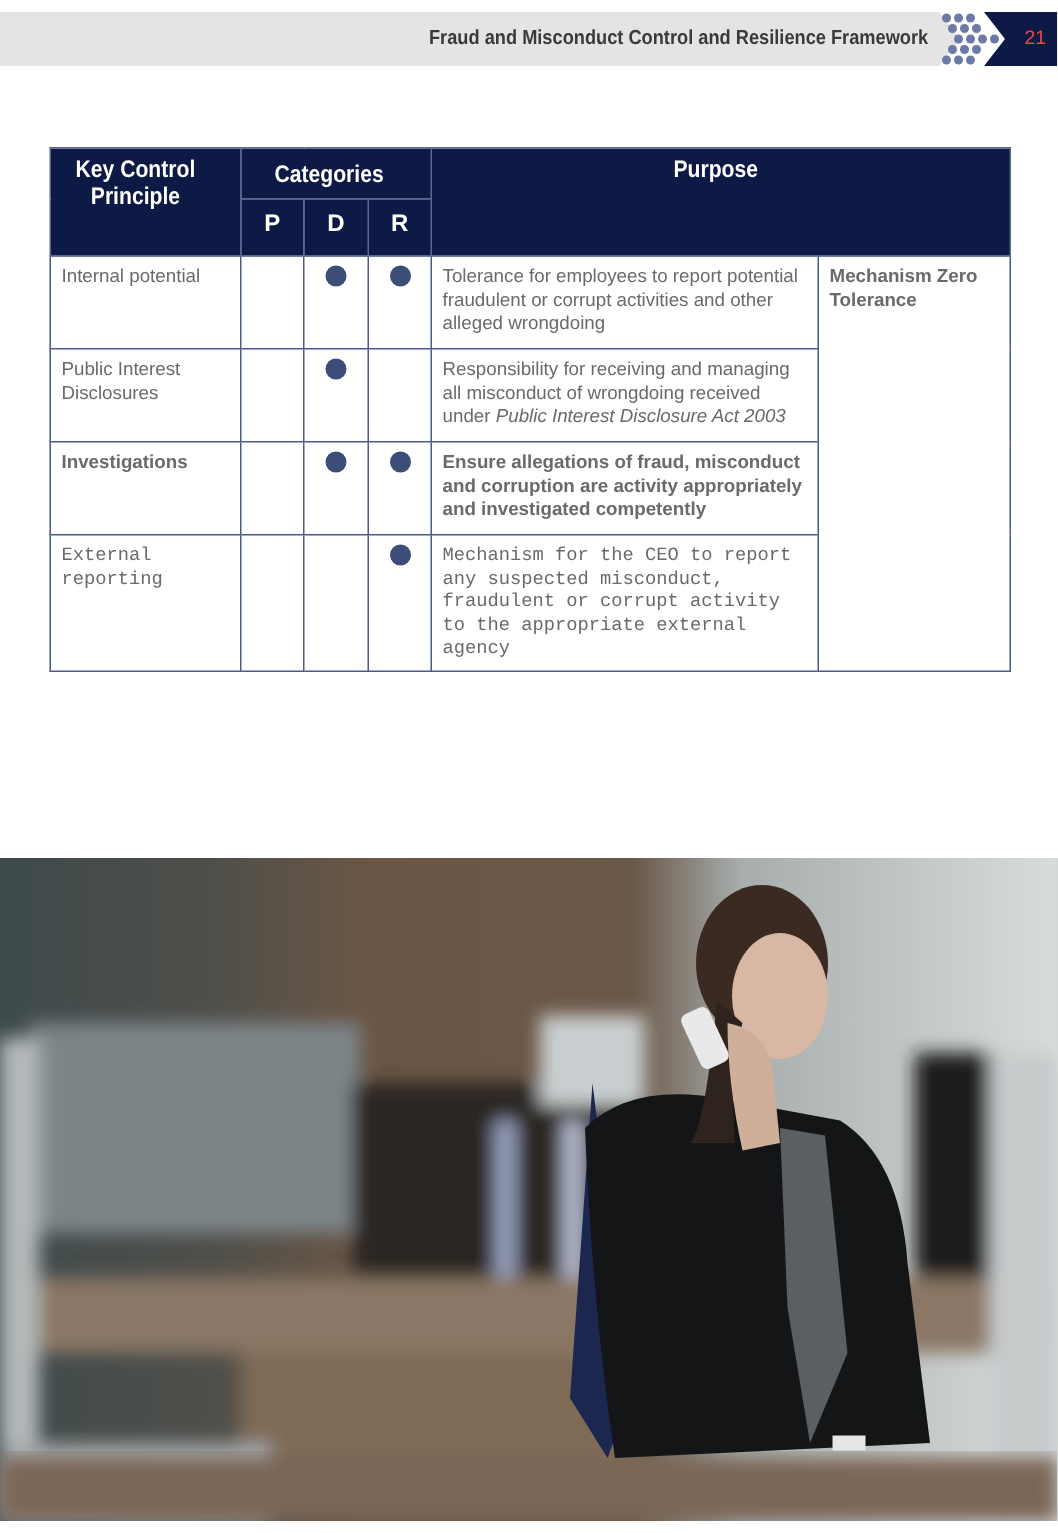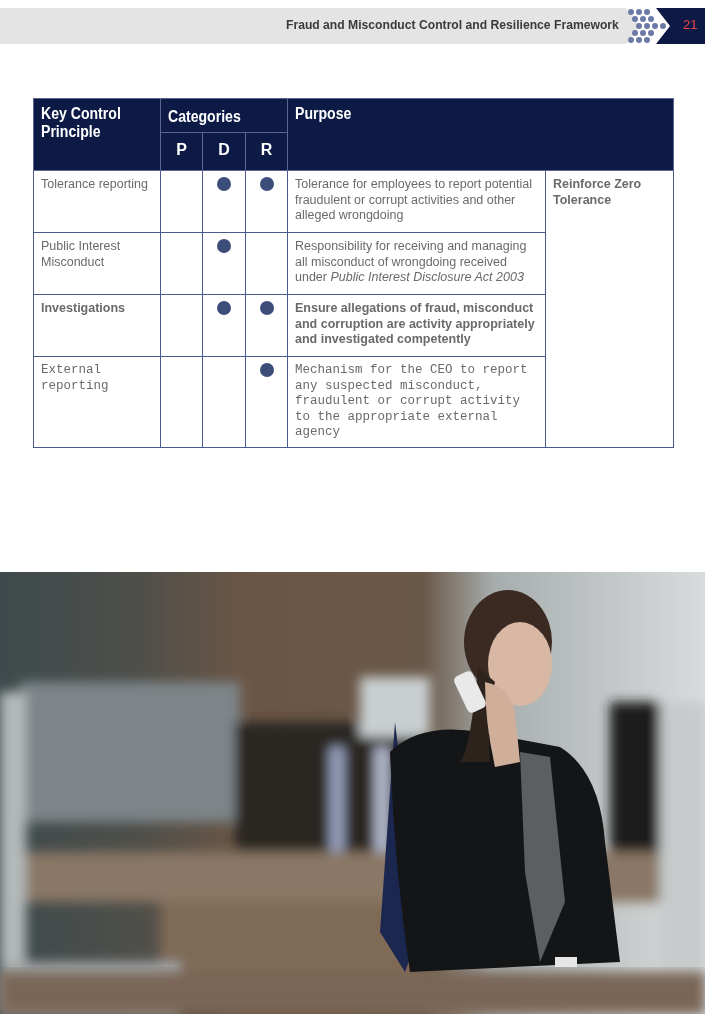--- a/index.html
+++ b/index.html
@@ -5,21 +5,21 @@
   html, body { margin:0; padding:0; }
   body { width:705px; height:1022px; background:#ffffff; position:relative; overflow:hidden; font-family:"Liberation Sans", sans-serif; }
   .header-bar { position:absolute; left:0; top:8px; width:640px; height:36px; background:#e4e4e4; clip-path: polygon(0 0, 626px 0, 640px 18px, 626px 36px, 0 36px); }
   .header-title { position:absolute; right:86px; top:17px; font-size:13.5px; font-weight:bold; color:#3a3a3a; transform:scaleX(0.9); transform-origin:right center; white-space:nowrap; }
   .page-tab { position:absolute; left:656px; top:8px; width:49px; height:36px; background:#0d1a45; clip-path: polygon(0 0, 100% 0, 100% 100%, 0 100%, 14px 50%); }
   .page-num { position:absolute; left:683px; top:17px; font-size:13px; color:#ef4444; }
   .dots { position:absolute; left:626px; top:9px; }
   .dot { position:absolute; width:6px; height:6px; border-radius:50%; background:#6b7aa6; }
 
   table.main { position:absolute; left:33px; top:98px; width:640px; border-collapse:collapse; table-layout:fixed; }
-  table.main th { background:#0d1a45; color:#fff; text-align:left; vertical-align:top; font-weight:bold; font-size:16px; padding:6px 7px; border:1px solid #5b6790; }
+  table.main th { background:#0d1a45; color:#fff; text-align:center; vertical-align:top; font-weight:bold; font-size:16px; padding:6px 7px; border:1px solid #5b6790; }
   table.main th .cond { display:inline-block; transform:scaleX(0.88); transform-origin:left; }
   table.main th.sub { text-align:center; padding:8px 0; height:21px; }
   table.main td { border:1px solid #4a5a8c; vertical-align:top; padding:6px 7px; font-size:12.5px; line-height:15.5px; color:#6a6a6a; }
   table.main td.cat { padding:6px 0; text-align:center; }
   .bullet { display:inline-block; width:14px; height:14px; border-radius:50%; background:#3c4d7a; }
   td.note { color:#444; font-weight:bold; }
   .italic { font-style:italic; }
 
   .photo { position:absolute; left:0; top:572px; width:705px; height:442px; overflow:hidden; background:#5c5f60; }
 </style>
@@ -65,29 +65,29 @@
       <th colspan="2" rowspan="2"><span class="cond">Purpose</span></th>
     </tr>
     <tr>
       <th class="sub">P</th>
       <th class="sub">D</th>
       <th class="sub">R</th>
     </tr>
   </thead>
   <tbody id="tbody">
       <tr style="height: 62px;">
-        <td>Tolerance reporting</td>
+        <td>Internal potential</td>
         <td class="cat"></td>
         <td class="cat"><span class="bullet"></span></td>
         <td class="cat"><span class="bullet"></span></td>
         <td><span>Tolerance for employees to report potential fraudulent or corrupt activities and other alleged wrongdoing</span><span class="italic"></span></td>
-        <td class="note" rowspan="4">Reinforce Zero Tolerance</td>
+        <td class="note" rowspan="4">Mechanism Zero Tolerance</td>
       </tr>
       <tr style="height: 62px;">
-        <td>Public Interest Misconduct</td>
+        <td>Public Interest Disclosures</td>
         <td class="cat"></td>
         <td class="cat"><span class="bullet"></span></td>
         <td class="cat"></td>
         <td><span>Responsibility for receiving and managing all misconduct of wrongdoing received under </span><span class="italic">Public Interest Disclosure Act 2003</span></td>
       </tr>
       <tr style="height: 62px; font-weight: bold;">
         <td>Investigations</td>
         <td class="cat"></td>
         <td class="cat"><span class="bullet"></span></td>
         <td class="cat"><span class="bullet"></span></td>

